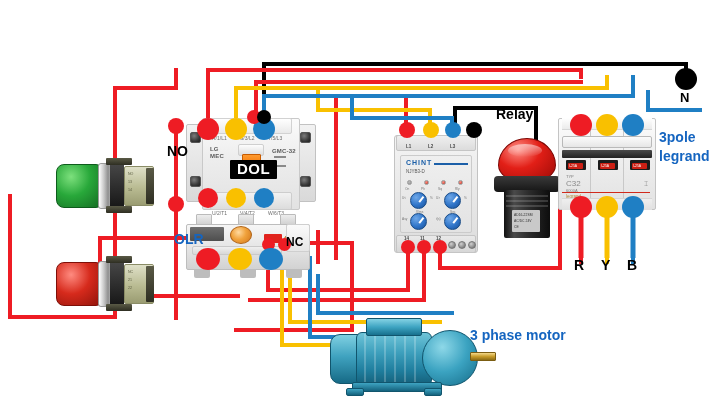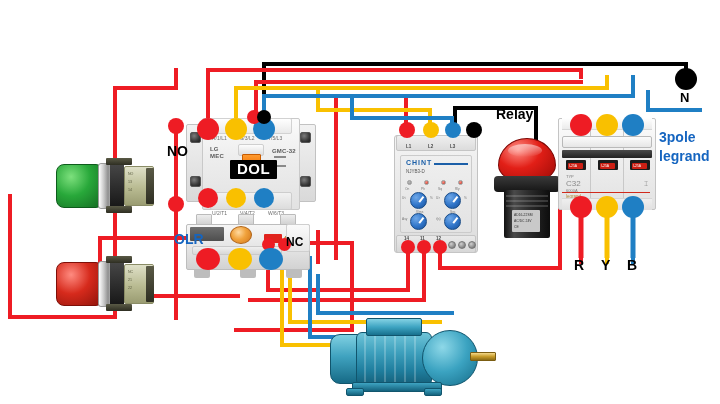--- a/index.html
+++ b/index.html
@@ -738,19 +738,20 @@
 
     <div class="lbl lbl-blue" style="left:174px; top:232px; font-size:14px;">OLR</div>
 
     <div class="lbl lbl-black" style="left:496px; top:107px; font-size:14px;">Relay</div>
 
     <div class="lbl lbl-blue" style="left:659px; top:130px; font-size:14px;">3pole</div>
     <div class="lbl lbl-blue" style="left:659px; top:149px; font-size:14px;">legrand</div>
 
     <div class="lbl lbl-black" style="left:680px; top:91px; font-size:13px;">N</div>
 
+    <div class="lbl lbl-blue" style="left:470px; top:328px; font-size:14px;">3 phase motor</div>
 
     <div class="lbl lbl-black" style="left:574px; top:258px; font-size:14px;">R</div>
     <div class="lbl lbl-black" style="left:601px; top:258px; font-size:14px;">Y</div>
     <div class="lbl lbl-black" style="left:627px; top:258px; font-size:14px;">B</div>
   </div>
 
 </div>
 
 </body></html>

